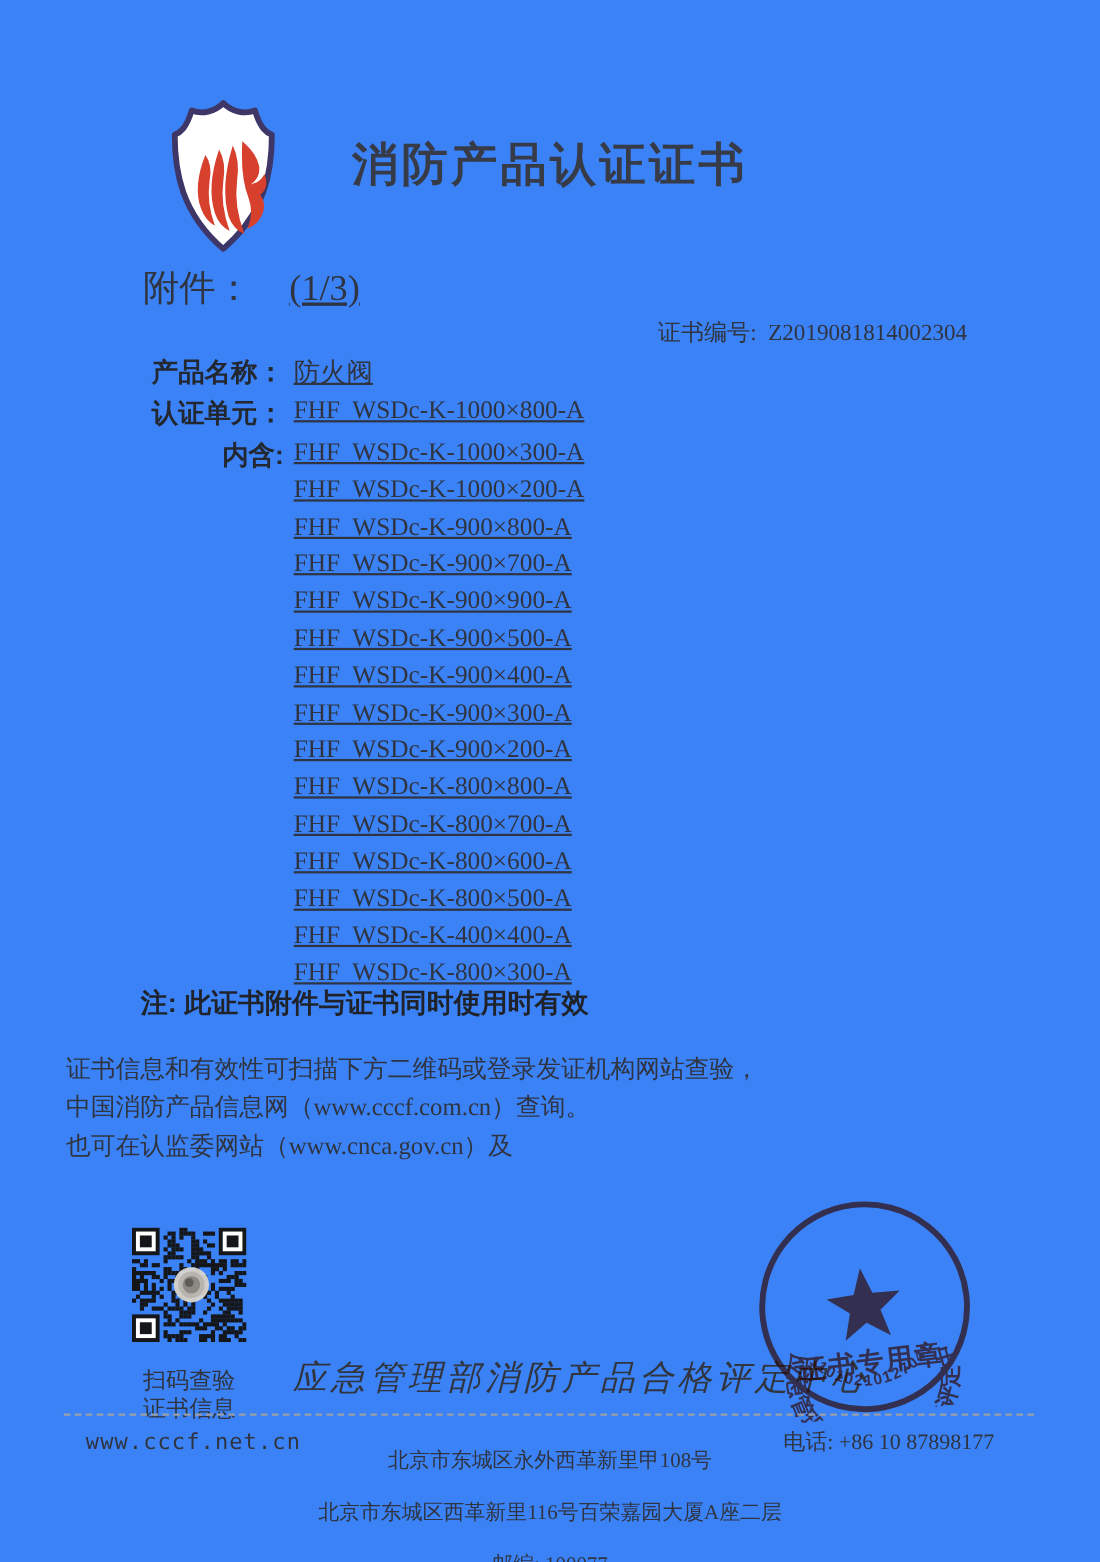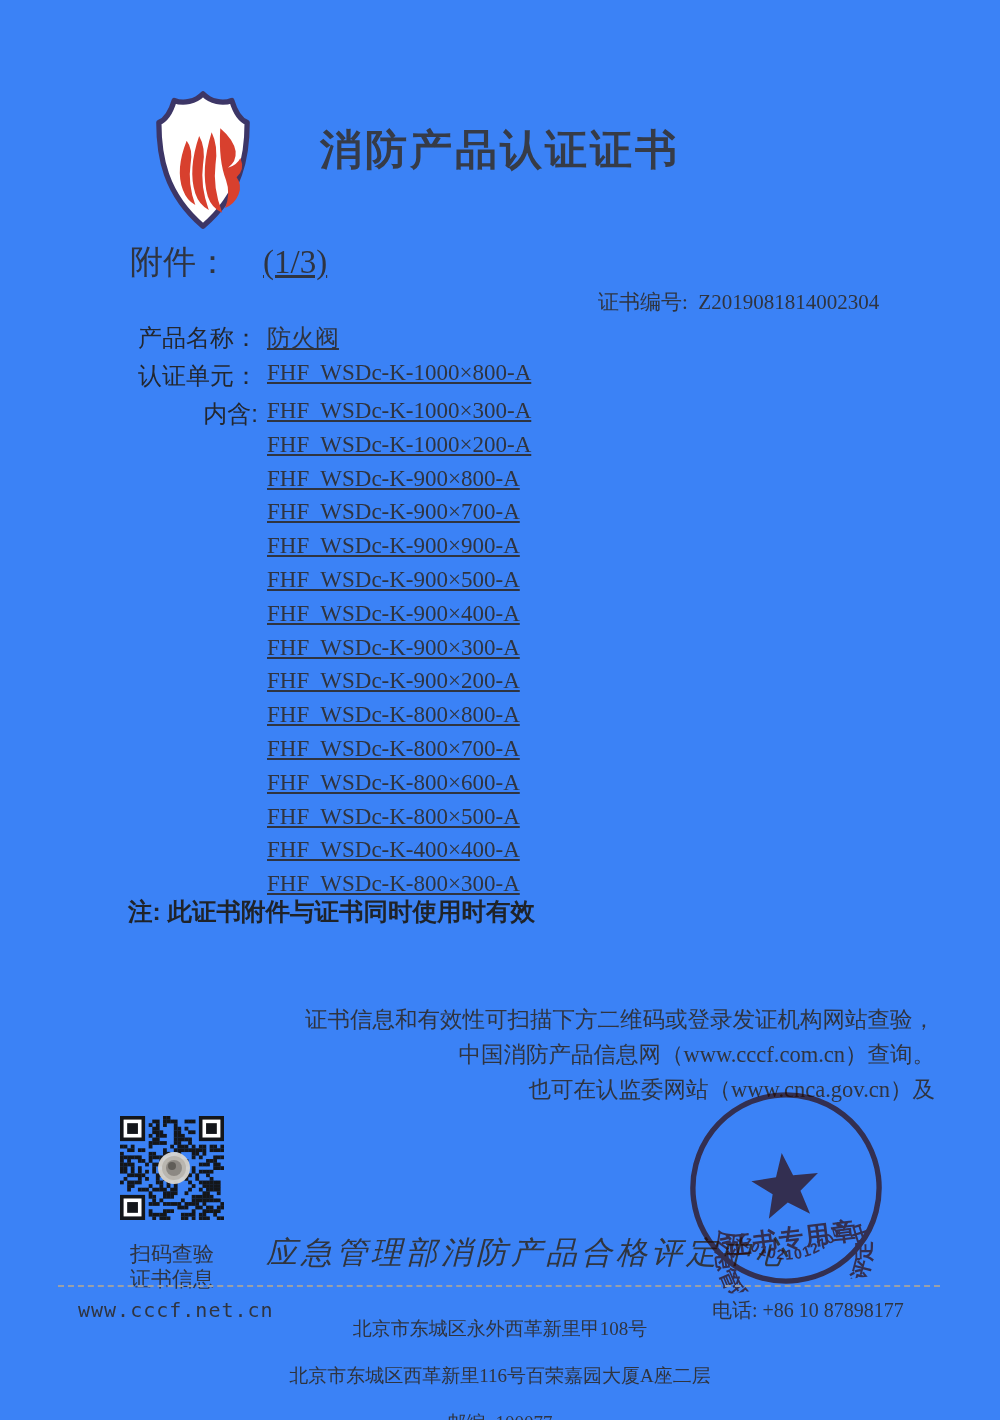--- a/index.html
+++ b/index.html
@@ -23,34 +23,34 @@
   
   .attachment{position:absolute;left:130px;top:240px;font-size:33px;color:#2f3440;}
   .attachment .att-no{margin-left:34px;text-decoration:underline;}
   .cert-no{position:absolute;left:578px;top:288px;font-size:21px;white-space:pre;color:#2f3440;margin-left:20px;}
   
   .fields{position:absolute;left:130px;top:322px;width:740px;}
   .frow{display:flex;height:33.8px;align-items:flex-start;}
   .frow .flabel{
     width:128px;flex:0 0 128px;text-align:right;
     font-family:"Liberation Sans","DejaVu Sans",sans-serif;
-    font-weight:normal;font-size:24px;color:#23272f;
+    font-weight:bold;font-size:24px;color:#23272f;
   }
   .frow .fvalue{margin-left:9px;font-size:23px;white-space:pre;color:#2f3440;text-decoration:underline;}
   .frow.tall{height:38px;}
   
   .note{
     position:absolute;left:128px;top:895px;
     font-family:"Liberation Sans","DejaVu Sans",sans-serif;
     font-weight:bold;font-size:24.5px;color:#1f2329;white-space:pre;
   }
   
   .verify{
-    position:absolute;left:60px;top:1002px;width:875px;
-    text-align:right;font-size:22.5px;line-height:35px;color:#2f3440;
+    position:absolute;left:60px;top:954px;width:875px;
+    text-align:left;font-size:22.5px;line-height:35px;color:#2f3440;
   }
   
   .qr-wrap{position:absolute;left:120px;top:1116px;width:104px;}
   .qr-caption{
     margin-top:18px;text-align:center;font-size:21px;line-height:25px;color:#2f3440;
   }
   
   .issuer{
     position:absolute;left:266px;top:1232px;
     font-style:italic;font-size:31px;letter-spacing:4px;color:#30353f;white-space:pre;

